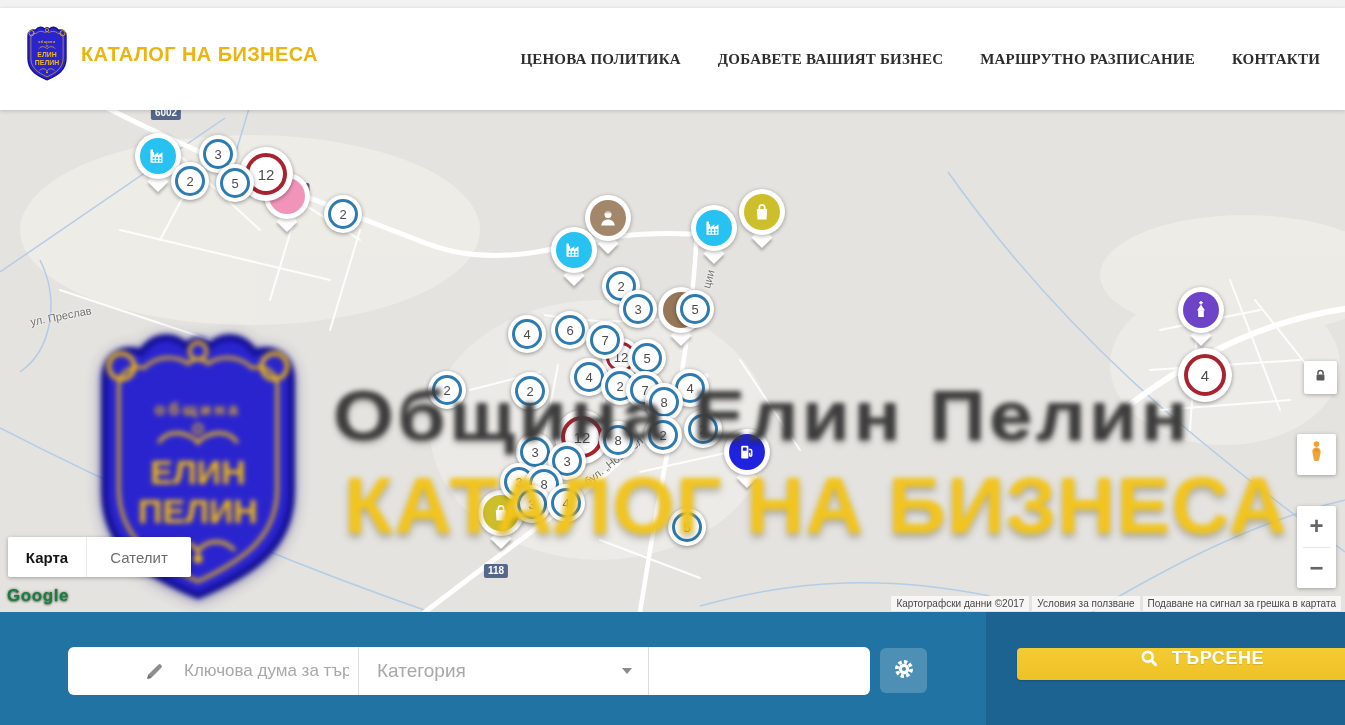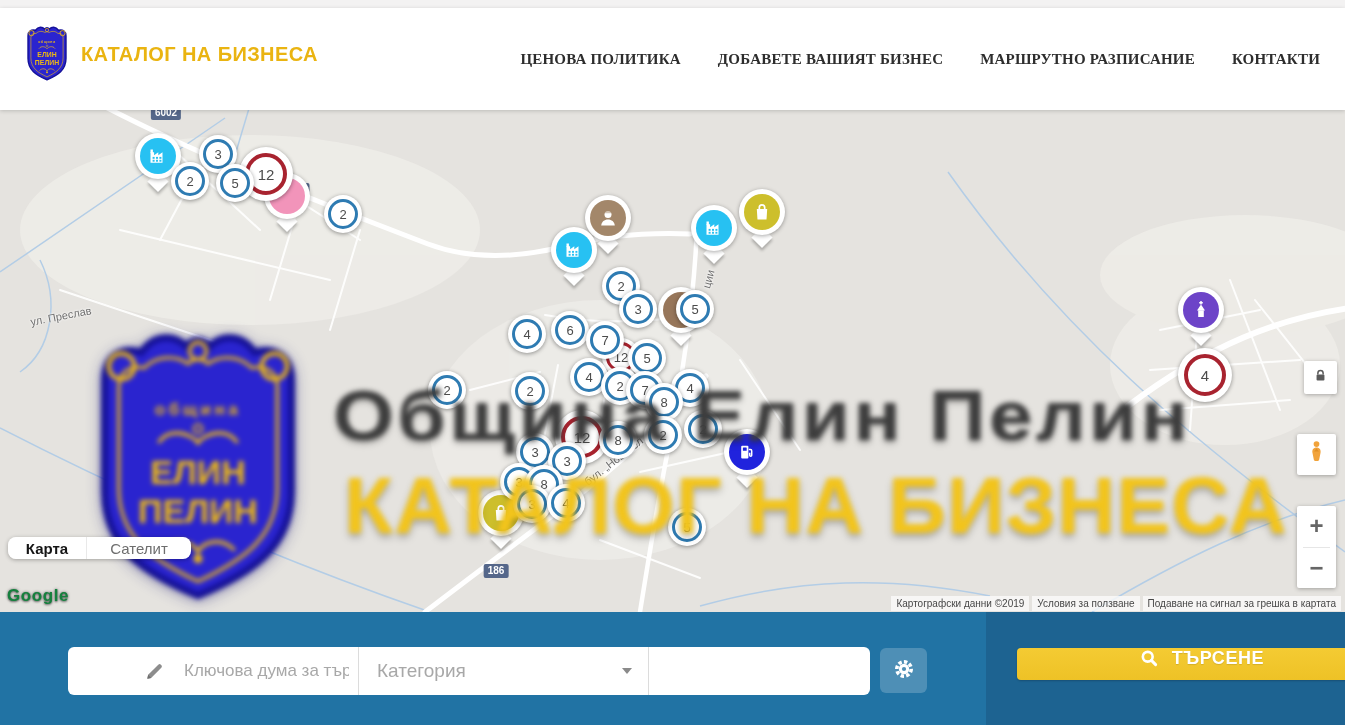--- a/index.html
+++ b/index.html
@@ -39,21 +39,21 @@
   .pin .disc svg{width:24px;height:24px;display:block;}
 
   
   .wm{position:absolute;inset:0;pointer-events:none;z-index:30;}
   .wm-crest{position:absolute;left:84px;top:214px;width:228px;height:290px;filter:blur(2.4px) drop-shadow(0 2px 7px rgba(15,15,110,.45));}
   .wm-crest svg{width:228px;height:290px;display:block;}
   .wm-title{position:absolute;left:333px;top:266px;font-size:70px;font-weight:bold;color:#3d3d3d;filter:blur(2.6px);letter-spacing:3px;transform:scaleX(1.12);transform-origin:left top;white-space:nowrap;text-shadow:0 3px 5px rgba(0,0,0,.28);}
   .wm-sub{position:absolute;left:344px;top:350px;font-size:79px;font-weight:bold;color:#f2c41c;filter:blur(2.4px);letter-spacing:1px;transform:scaleX(1.02);transform-origin:left top;white-space:nowrap;text-shadow:0 4px 6px rgba(0,0,0,.30);}
 
   
-  .maptype{position:absolute;left:8px;top:427px;height:22px;display:flex;box-shadow:0 1px 4px rgba(0,0,0,.3);z-index:40;border-radius:8px;overflow:hidden;}
+  .maptype{position:absolute;left:8px;top:427px;height:40px;display:flex;box-shadow:0 1px 4px rgba(0,0,0,.3);z-index:40;border-radius:2px;overflow:hidden;}
   .mt-map{width:78px;background:#fff;font-weight:bold;color:#151515;font-size:15px;display:flex;align-items:center;justify-content:center;}
   .mt-sat{width:104px;background:#fff;color:#6e6e6e;font-size:15px;display:flex;align-items:center;justify-content:center;border-left:1px solid #e9e9e9;}
   .glogo{position:absolute;left:7px;top:476px;font-size:17px;font-weight:bold;color:#15803d;letter-spacing:.6px;z-index:40;text-shadow:0 0 3px rgba(80,80,80,.75),0 1px 2px rgba(60,60,60,.6);}
   .attr{position:absolute;right:4px;top:486px;display:flex;gap:3px;z-index:40;}
   .attr span{background:rgba(250,250,250,.82);font-size:10px;color:#474747;padding:2px 5px;white-space:nowrap;}
   .sq-btn{position:absolute;background:#fff;box-shadow:0 1px 4px rgba(0,0,0,.3);display:flex;align-items:center;justify-content:center;z-index:40;border-radius:2px;}
   .lockbtn{left:1304px;top:251px;width:33px;height:33px;}
   .pegman{left:1297px;top:324px;width:39px;height:41px;}
   .zoomctl{position:absolute;left:1297px;top:396px;width:39px;height:82px;background:#fff;box-shadow:0 1px 4px rgba(0,0,0,.3);z-index:40;border-radius:2px;display:flex;flex-direction:column;}
   .zoombtn{flex:1;display:flex;align-items:center;justify-content:center;font-size:24px;color:#666;font-weight:bold;line-height:1;}
@@ -157,21 +157,21 @@
       <g stroke="#ffffff" fill="none" stroke-linecap="round">
         <path stroke-width="5" d="M96,-8 C190,42 318,92 428,134 C470,150 520,148 565,136 C600,127 640,122 690,124"></path>
         <path stroke-width="4.5" d="M697,118 C694,190 684,260 668,340 C658,390 650,440 640,502"></path>
         <path stroke-width="5" d="M425,502 C470,468 520,430 560,400 C610,362 660,318 706,266"></path>
         <path stroke-width="6" d="M1128,296 C1210,234 1280,208 1350,198"></path>
       </g>
     </svg>
 
     <div data-interactable="false" id="labels">
         <span class="badge" data-interactable="false" style="left: 166px; top: 3px;">6002</span>
-        <span class="badge" data-interactable="false" style="left: 496px; top: 461px;">186</span>
+        <span class="badge" data-interactable="false" style="left: 496px; top: 461px;">118</span>
         <span class="badge" data-interactable="false" style="left: 303px; top: 80px;"></span>
         <span class="street" data-interactable="false" style="left: 30px; top: 200px; transform: rotate(-11deg);">ул. Преслав</span>
         <span class="street" data-interactable="false" style="left: 578px; top: 345px; transform: rotate(-38deg);">бул. „Новосел</span>
         <span class="street" data-interactable="false" style="left: 699px; top: 163px; transform: rotate(-75deg);">ции</span>
       </div>
     <div data-interactable="false" id="markers">
         <div class="pin" data-interactable="true" style="left: 134px; top: 23px;">
           <div class="tail" data-interactable="false"></div>
           <div class="disc-outer" data-interactable="false"></div>
           <div class="disc" data-interactable="false" style="background:#27c1f2">
@@ -442,21 +442,21 @@
       <div class="wm-title" data-interactable="false">Община Елин Пелин</div>
       <div class="wm-sub" data-interactable="false">КАТАЛОГ НА БИЗНЕСА</div>
     </div>
 
     <div class="maptype" data-interactable="false">
       <div class="mt-map" data-interactable="true">Карта</div>
       <div class="mt-sat" data-interactable="true">Сателит</div>
     </div>
     <div class="glogo" data-interactable="true">Google</div>
     <div class="attr" data-interactable="false" id="attr">
-        <span data-interactable="false">Картографски данни ©2019</span>
+        <span data-interactable="false">Картографски данни ©2017</span>
         <span data-interactable="true">Условия за ползване</span>
         <span data-interactable="true">Подаване на сигнал за грешка в картата</span>
       </div>
 
     <div class="sq-btn lockbtn" data-interactable="true">
       <span data-interactable="false">
         <svg viewBox="0 0 16 16" width="15" height="15">
             <path d="M5.2 7V5.4a2.8 2.8 0 0 1 5.6 0V7" fill="none" stroke="#5a5a5a" stroke-width="1.6"></path>
             <rect x="3.8" y="7" width="8.4" height="6.2" rx="1" fill="#5a5a5a"></rect>
           </svg>

